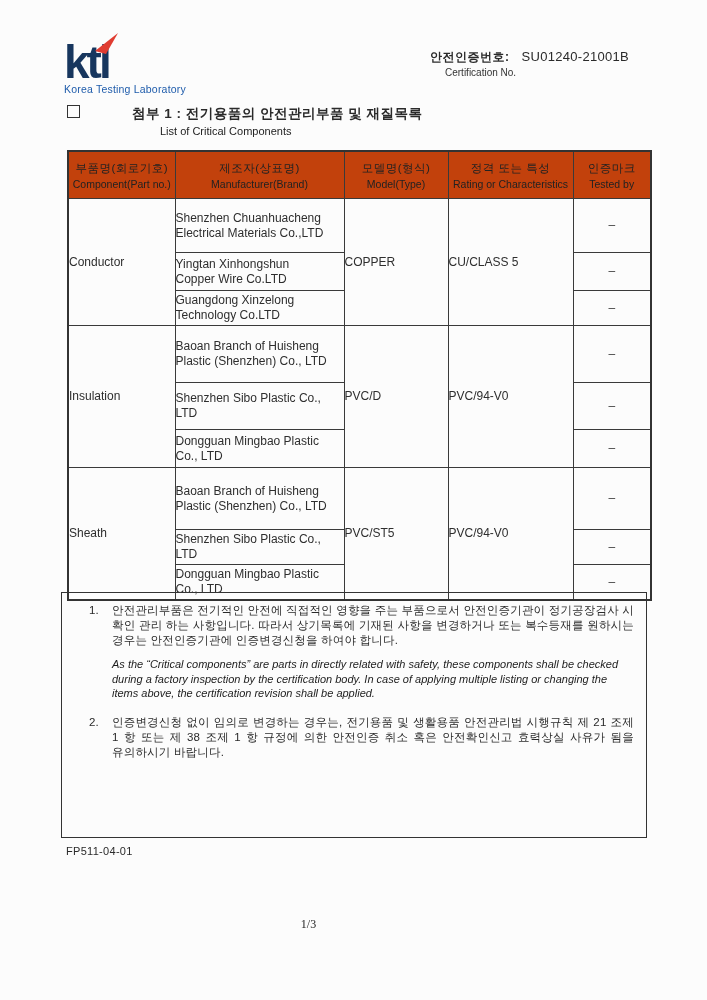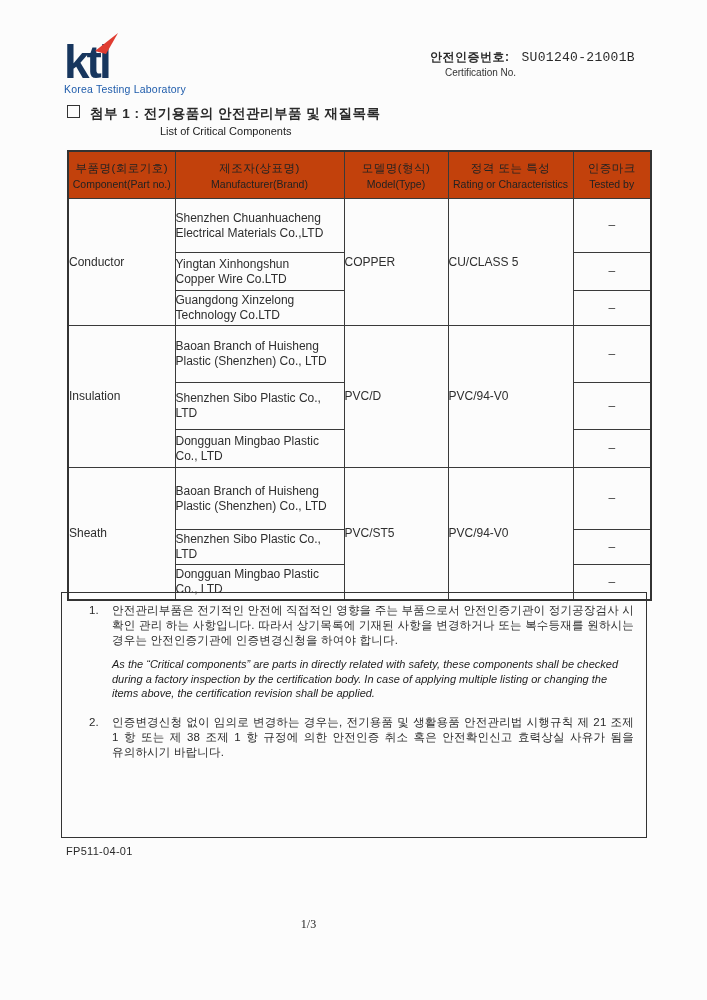--- a/index.html
+++ b/index.html
@@ -14,25 +14,25 @@
   .logo-text{
     font-size:46px;font-weight:bold;color:#17365e;letter-spacing:-3px;
     line-height:44px;position:relative;left:0;top:0;
   }
   .logo-arrow{position:absolute;left:31px;top:-7px;}
   .logo-sub{font-size:10.5px;color:#1f5cab;letter-spacing:0.2px;margin-top:-1px;}
   
   .cert{position:absolute;left:430px;top:49px;width:230px;}
   .cert-line{display:flex;align-items:baseline;}
   .cert-ko{font-size:12px;font-weight:bold;letter-spacing:0.5px;}
-  .cert-val{font-size:13px;margin-left:12px;letter-spacing:0.3px;font-family:Liberation Mono, monospace;}
+  .cert-val{font-size:13px;margin-left:12px;letter-spacing:0.3px;}
   .cert-en{font-size:10px;margin-left:15px;margin-top:1px;color:#333;}
   
   .doc-title{position:absolute;left:67px;top:105px;width:560px;}
-  .tt-row{display:flex;align-items:flex-start;}
+  .tt-row{display:flex;align-items:flex-start;gap:42px;}
   .chk{
     display:inline-block;width:11px;height:11px;border:1.5px solid #333;
     background:transparent;flex:0 0 auto;
   }
   .tt-ko{font-size:13.5px;font-weight:bold;margin-left:10px;letter-spacing:0.5px;}
   .tt-en{font-size:11px;margin-left:93px;margin-top:2px;color:#222;}
   
   .tbl-wrap{position:absolute;left:67px;top:150px;}
   table{border-collapse:collapse;table-layout:fixed;width:583px;border:2px solid #333;}
   th,td{border:1px solid #3a3a3a;overflow:hidden;}

